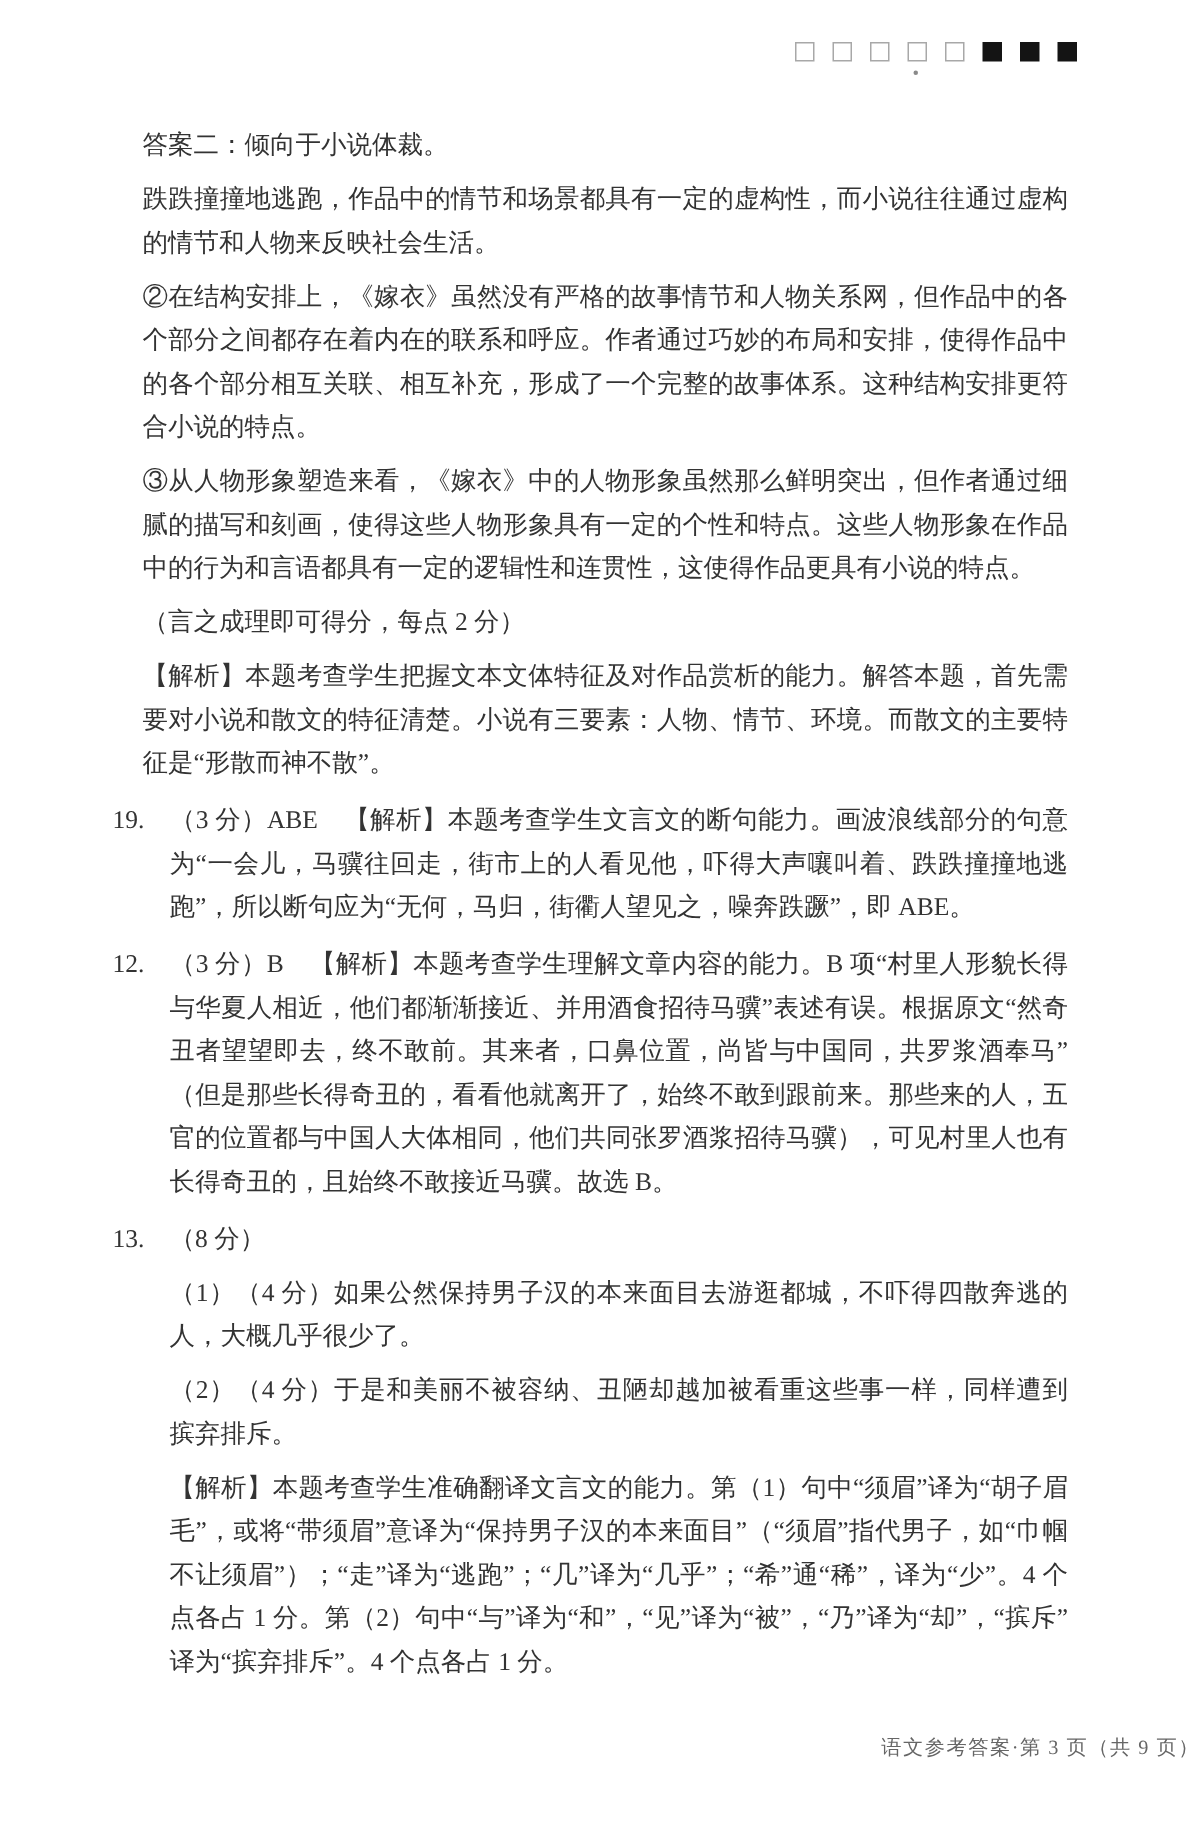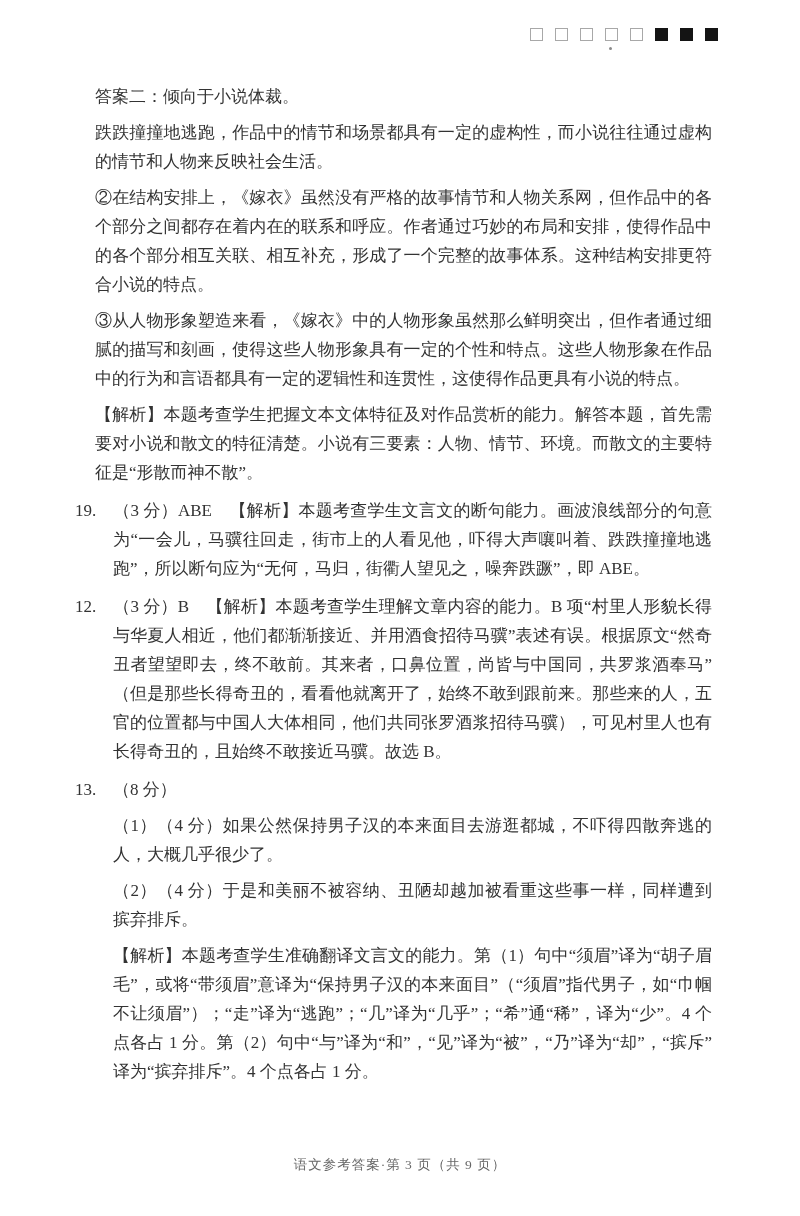--- a/index.html
+++ b/index.html
@@ -29,21 +29,21 @@
     font-size:17px;line-height:29px;
     text-align:justify;text-justify:inter-ideograph;
   }
   .para{margin:0 0 7px 0;}
   .item{padding-left:18px;text-indent:-38px;margin-top:9px;}
   .item .num{display:inline-block;width:38px;text-indent:0;}
   .sub{margin-left:18px;}
   
   .footer{
     position:absolute;left:0;right:0;bottom:42px;
-    text-align:center;font-size:13.5px;color:#666666;
+    text-align:right;font-size:13.5px;color:#666666;
     letter-spacing:1px;
   }
 </style>
 </head>
 <body>
 
 <div class="marks">
     <span class="mark empty"></span>
     <span class="mark empty"></span>
     <span class="mark empty"></span>
@@ -58,20 +58,21 @@
 <div class="content">
 
   <p class="para">答案二：倾向于小说体裁。</p>
 
   <p class="para">跌跌撞撞地逃跑，作品中的情节和场景都具有一定的虚构性，而小说往往通过虚构的情节和人物来反映社会生活。</p>
 
   <p class="para">②在结构安排上，《嫁衣》虽然没有严格的故事情节和人物关系网，但作品中的各个部分之间都存在着内在的联系和呼应。作者通过巧妙的布局和安排，使得作品中的各个部分相互关联、相互补充，形成了一个完整的故事体系。这种结构安排更符合小说的特点。</p>
 
   <p class="para">③从人物形象塑造来看，《嫁衣》中的人物形象虽然那么鲜明突出，但作者通过细腻的描写和刻画，使得这些人物形象具有一定的个性和特点。这些人物形象在作品中的行为和言语都具有一定的逻辑性和连贯性，这使得作品更具有小说的特点。</p>
 
+  <p class="para">（言之成理即可得分，每点 2 分）</p>
 
   <p class="para">【解析】本题考查学生把握文本文体特征及对作品赏析的能力。解答本题，首先需要对小说和散文的特征清楚。小说有三要素：人物、情节、环境。而散文的主要特征是“形散而神不散”。</p>
 
   <p class="para item">
     <span class="num">19.</span><span>（3 分）ABE　【解析】本题考查学生文言文的断句能力。画波浪线部分的句意为“一会儿，马骥往回走，街市上的人看见他，吓得大声嚷叫着、跌跌撞撞地逃跑”，所以断句应为“无何，马归，街衢人望见之，噪奔跌蹶”，即 ABE。</span>
   </p>
 
 
   <p class="para item">
     <span class="num">12.</span><span>（3 分）B　【解析】本题考查学生理解文章内容的能力。B 项“村里人形貌长得与华夏人相近，他们都渐渐接近、并用酒食招待马骥”表述有误。根据原文“然奇丑者望望即去，终不敢前。其来者，口鼻位置，尚皆与中国同，共罗浆酒奉马”（但是那些长得奇丑的，看看他就离开了，始终不敢到跟前来。那些来的人，五官的位置都与中国人大体相同，他们共同张罗酒浆招待马骥），可见村里人也有长得奇丑的，且始终不敢接近马骥。故选 B。</span>

